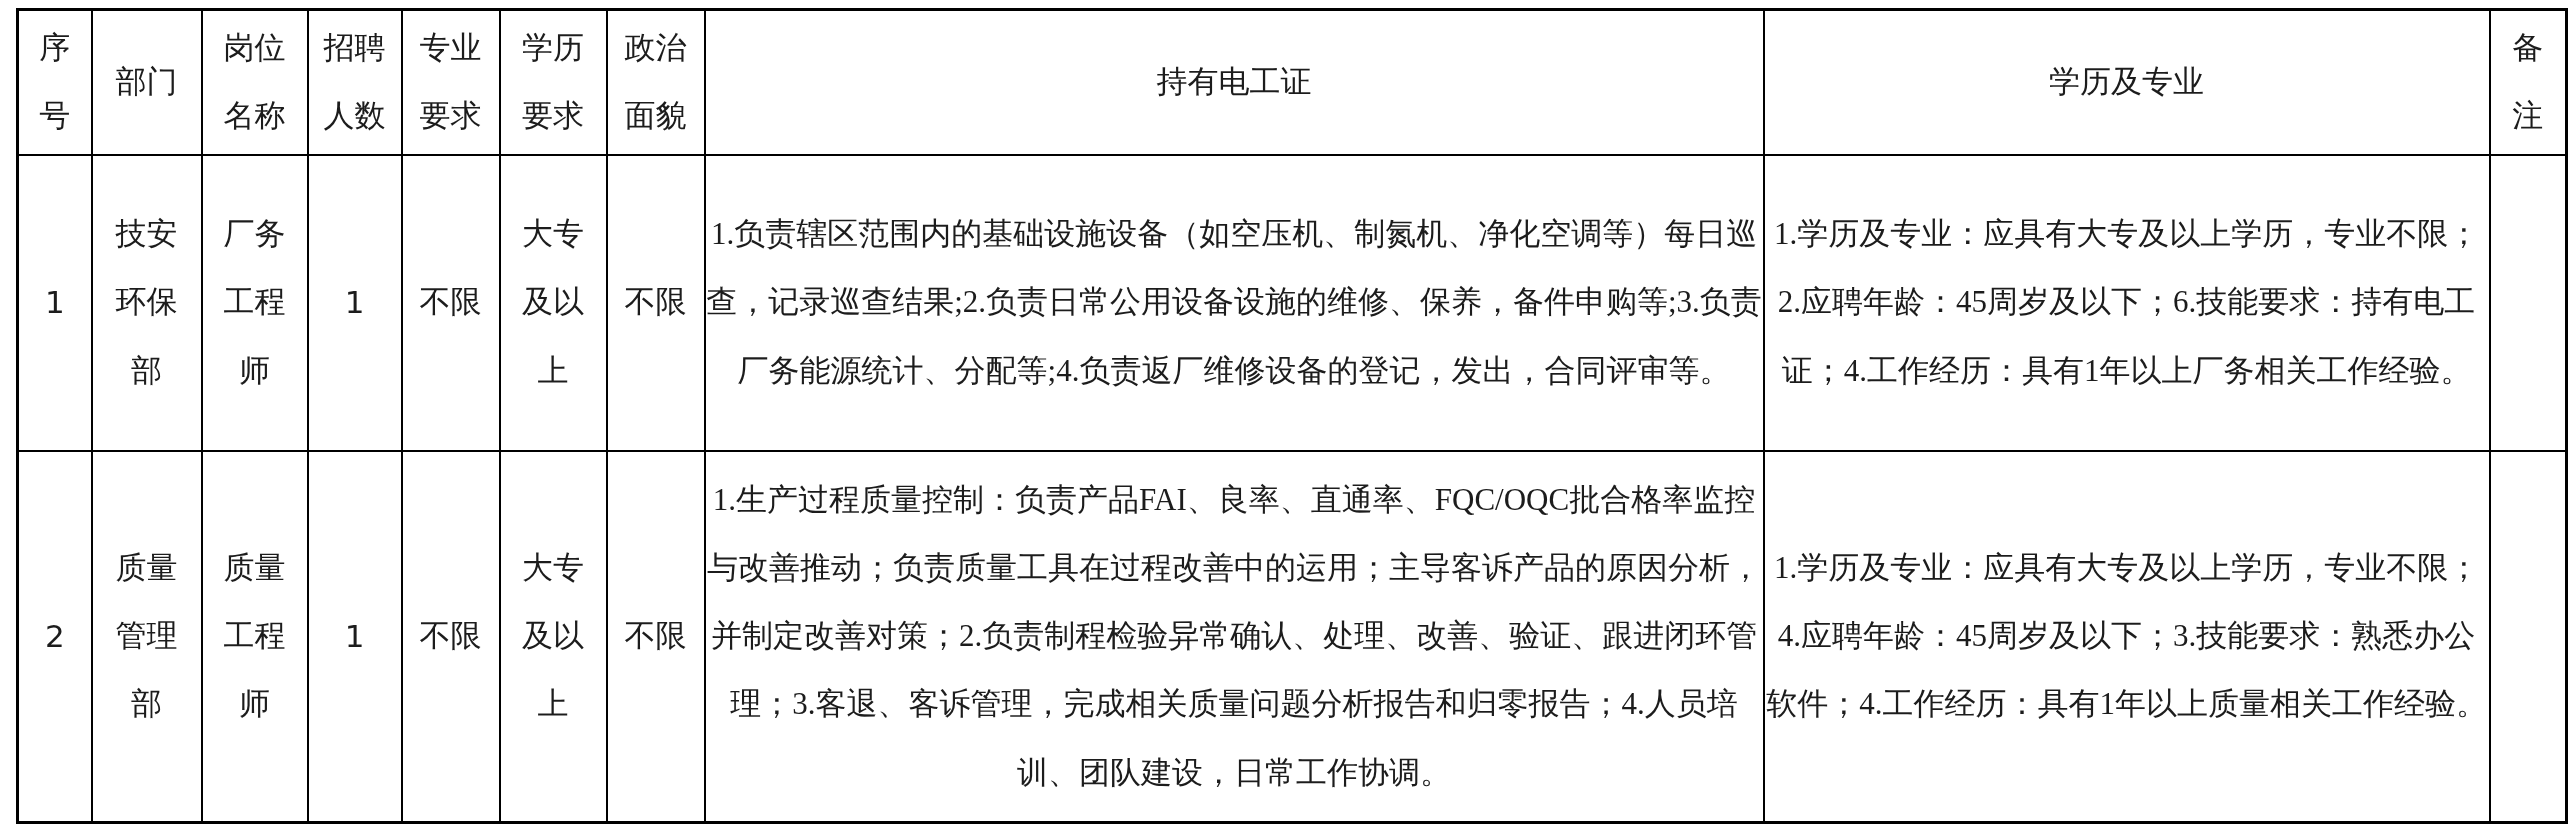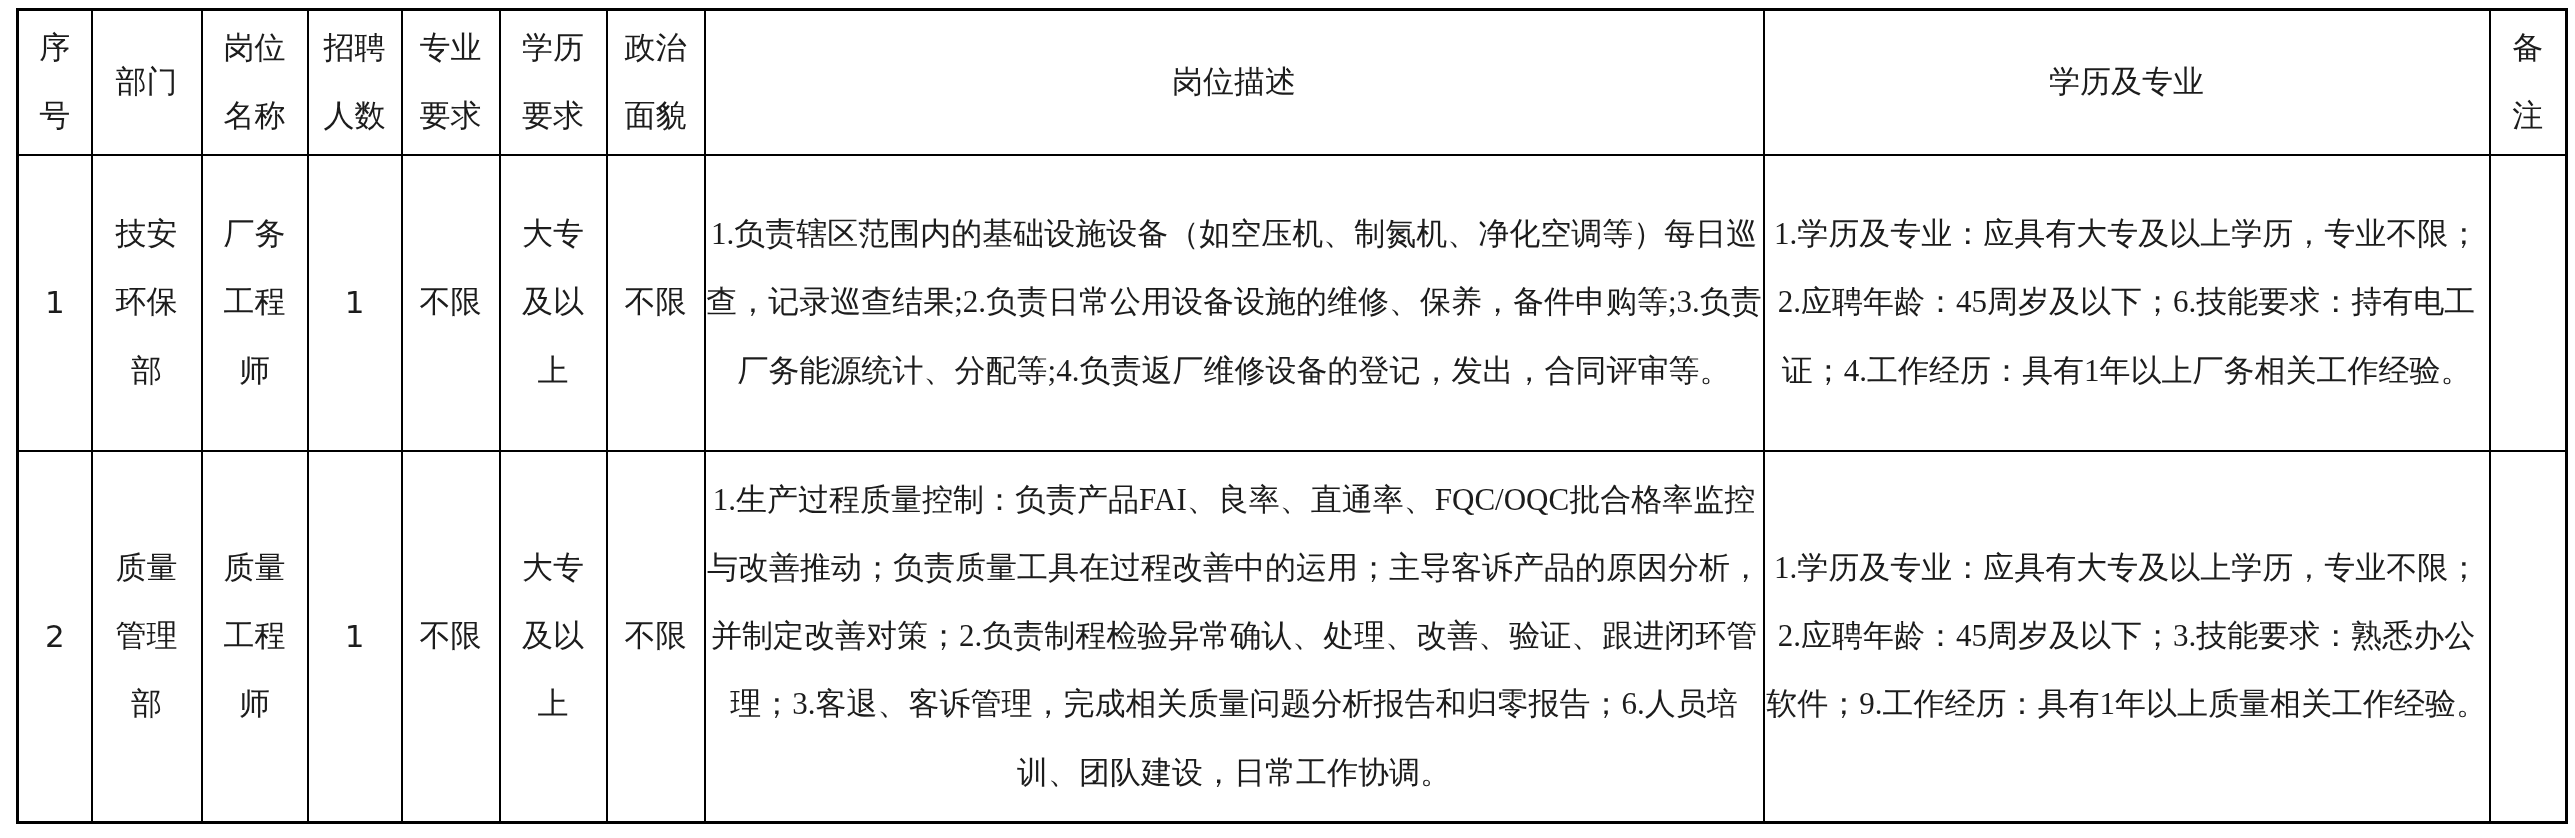--- a/index.html
+++ b/index.html
@@ -76,21 +76,21 @@
         <td>岗位
 名称</td>
         <td>招聘
 人数</td>
         <td>专业
 要求</td>
         <td>学历
 要求</td>
         <td>政治
 面貌</td>
-        <td>岗位描述</td>
+        <td>持有电工证</td>
         <td>学历及专业</td>
         <td>备
 注</td>
       </tr>
       <tr class="row-1">
         <td class="num">1</td>
         <td>技安
 环保
 部</td>
         <td>厂务
@@ -113,19 +113,19 @@
 部</td>
         <td>质量
 工程
 师</td>
         <td class="num">1</td>
         <td>不限</td>
         <td>大专
 及以
 上</td>
         <td>不限</td>
-        <td class="longtext">1.生产过程质量控制：负责产品FAI、良率、直通率、FQC/OQC批合格率监控与改善推动；负责质量工具在过程改善中的运用；主导客诉产品的原因分析，并制定改善对策；2.负责制程检验异常确认、处理、改善、验证、跟进闭环管理；3.客退、客诉管理，完成相关质量问题分析报告和归零报告；6.人员培训、团队建设，日常工作协调。</td>
-        <td class="longtext">1.学历及专业：应具有大专及以上学历，专业不限；2.应聘年龄：45周岁及以下；3.技能要求：熟悉办公软件；9.工作经历：具有1年以上质量相关工作经验。</td>
+        <td class="longtext">1.生产过程质量控制：负责产品FAI、良率、直通率、FQC/OQC批合格率监控与改善推动；负责质量工具在过程改善中的运用；主导客诉产品的原因分析，并制定改善对策；2.负责制程检验异常确认、处理、改善、验证、跟进闭环管理；3.客退、客诉管理，完成相关质量问题分析报告和归零报告；4.人员培训、团队建设，日常工作协调。</td>
+        <td class="longtext">1.学历及专业：应具有大专及以上学历，专业不限；4.应聘年龄：45周岁及以下；3.技能要求：熟悉办公软件；4.工作经历：具有1年以上质量相关工作经验。</td>
         <td></td>
       </tr>
     </tbody>
   </table>
 </div>
 
 </body></html>

